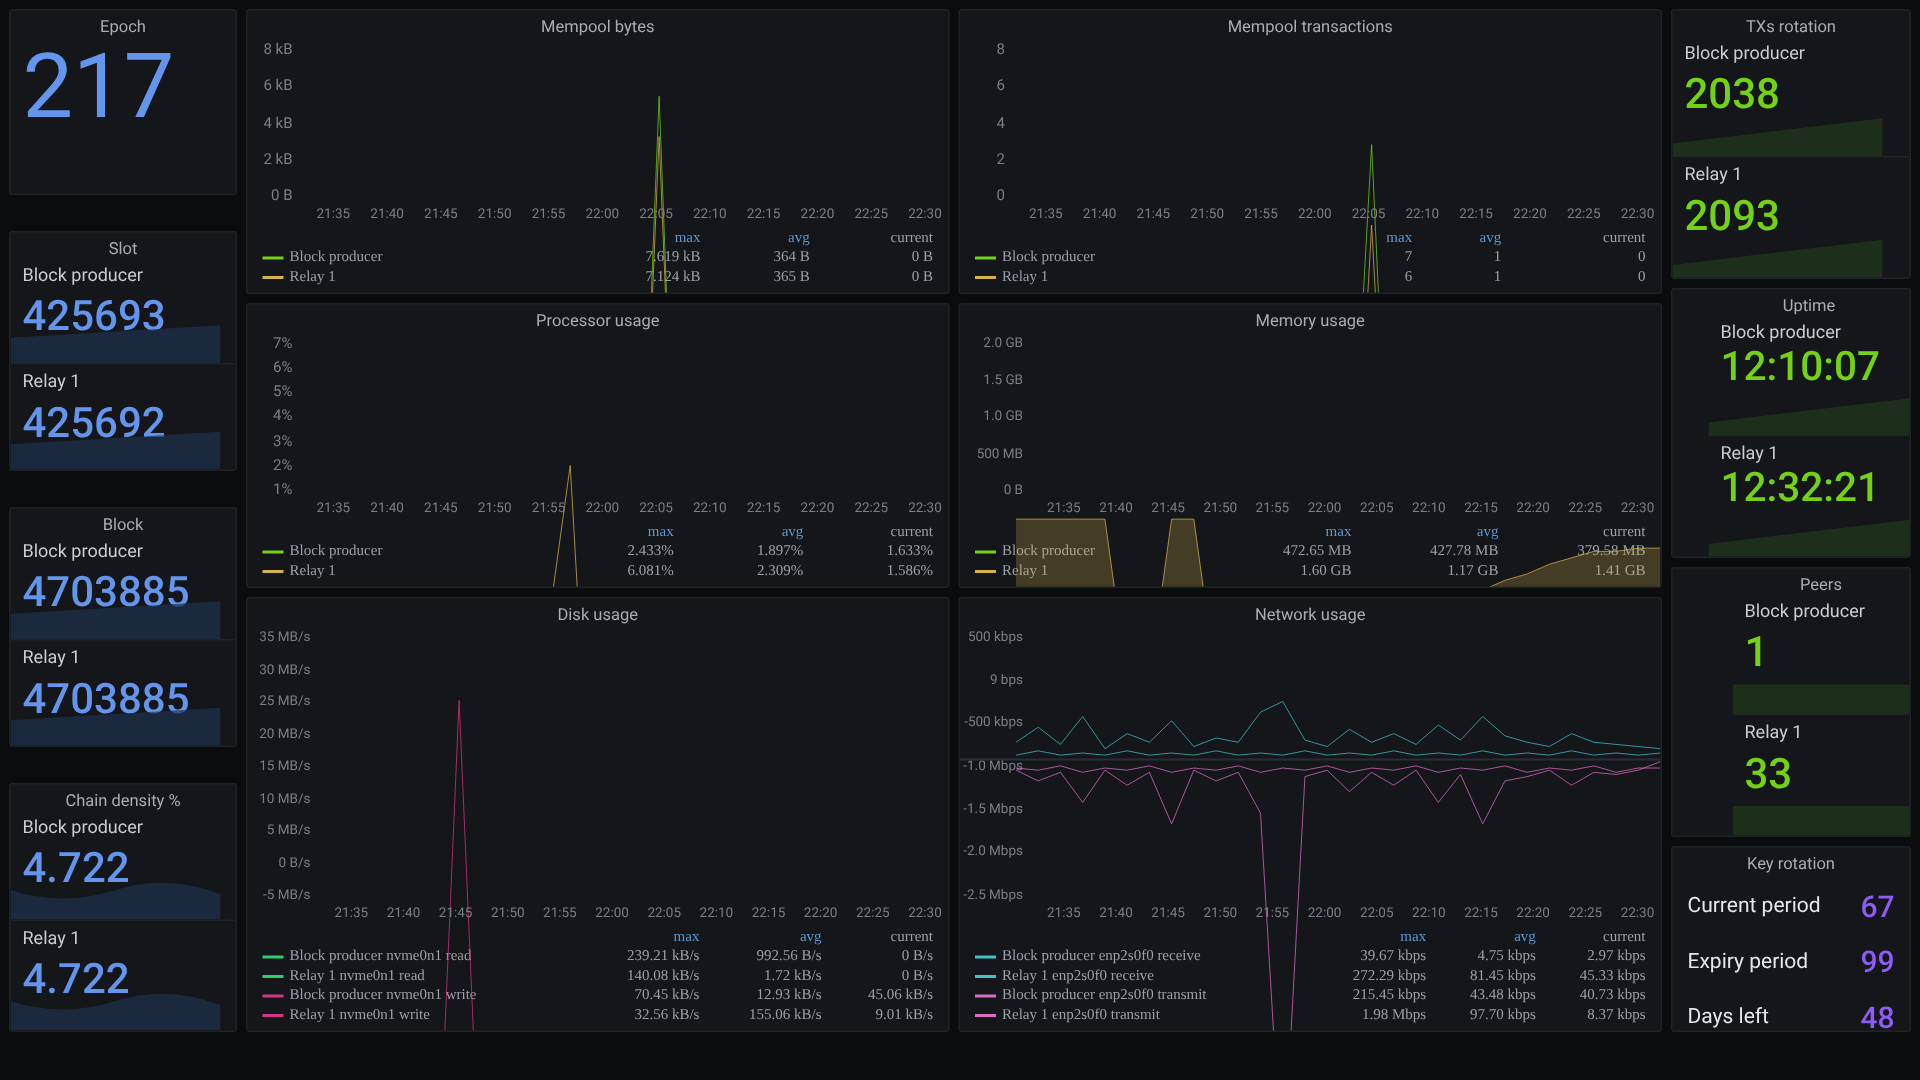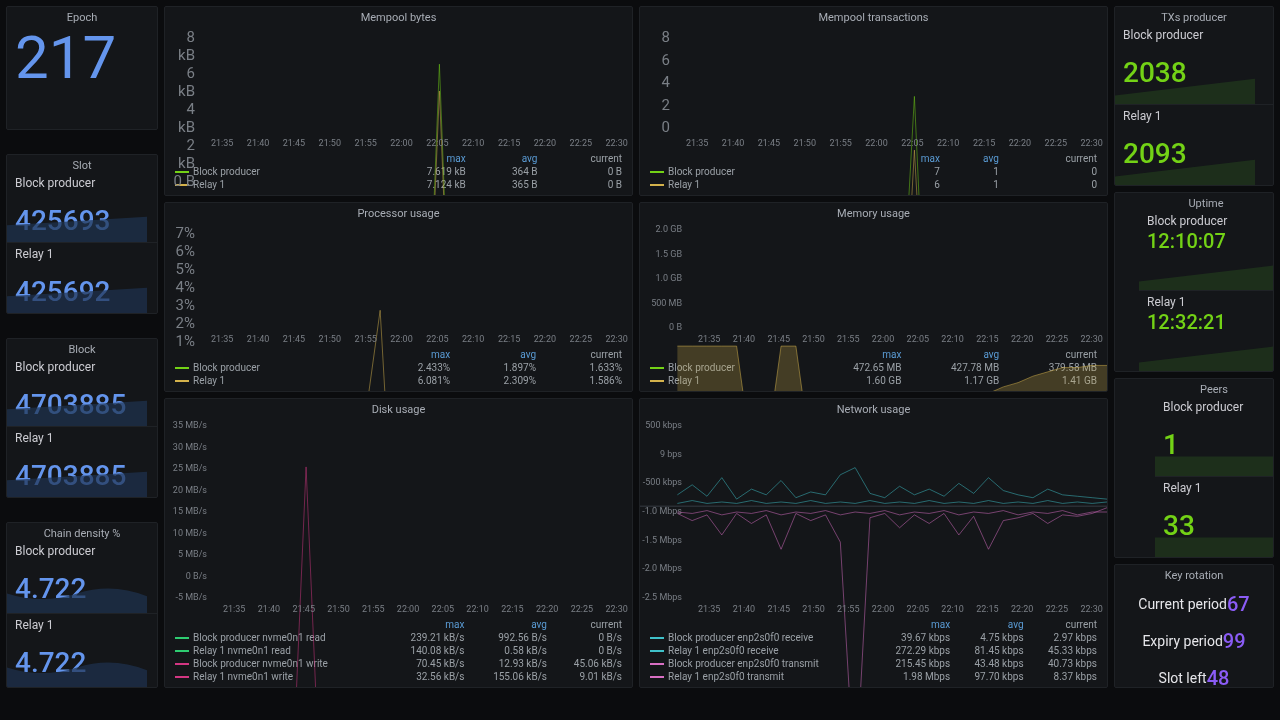--- a/index.html
+++ b/index.html
@@ -26,59 +26,59 @@
     padding-top:4px; flex:0 0 auto;
   }
   
   .left-col, .right-col { display:flex; flex-direction:column; gap:6px; }
   .left-col { grid-row:1 / span 3; grid-column:1;gap:24px; }
   .right-col { grid-row:1 / span 3; grid-column:4; }
   .stat-panel { flex:1; min-height:0; }
   .stat-body { position:relative; flex:1; padding:4px 8px 6px 8px; }
   .stat-label { font-size:12px; color:#ccccd2; }
   .stat-value-big { font-size:60px; font-weight:400; color:#6495ed; line-height:1; }
-  .stat-value-med { font-size:28px; font-weight:500; color:#6495ed; line-height:1.1; margin-top:16px; }
-  .stat-value-sm  { font-size:20px; font-weight:500; color:#6495ed; line-height:1.1; margin-top:2px; }
+  .stat-value-med { font-size:28px; font-weight:500; color:#6495ed; line-height:1.1; margin-top:6px; }
+  .stat-value-sm  { font-size:27px; font-weight:500; color:#6495ed; line-height:1.1; margin-top:2px; }
   .green .stat-value-med, .green .stat-value-sm { color:#73d216; }
   .spark { position:absolute; left:0; right:0; bottom:0; height:28px; opacity:.7; }
   .stack2 { display:flex; flex-direction:column; height:100%; }
   .stack2 > .half { flex:1; position:relative; padding:4px 8px; }
   .half + .half { border-top:1px solid #1f2226; }
 
   
   .chart-area { flex:1; position:relative; }
   svg.plot { position:absolute; inset:0; }
   .legend {
     font-size:10px; color:#9aa0a6; padding:2px 6px 4px 6px; flex:0 0 auto;
   }
-  .legend-table { width:100%; border-collapse:collapse; }
+  .legend-table { width:100%; border-collapse:collapse;font-family:Liberation Serif, serif; }
   .legend-table td { padding:1px 4px; white-space:nowrap; }
   .legend-table td.r { text-align:right; }
   .legend-head td { color:#5a9bd4; }
   .legend-head td.h-cur { color:#9aa0a6;margin-top:24px; }
   .dash { display:inline-block; width:14px; height:2px; margin-right:4px; vertical-align:middle; }
   .c-bp { background:#73d216; }
   .c-r1 { background:#d4b24c; }
   .c-rd { background:#2ecc71; }
   .c-wr { background:#d33682; }
   .c-rx { background:#3fc1c9; }
   .c-tx { background:#d96fc4; }
 
   
-  .kv-row { display:flex; justify-content:center; align-items:center; padding:6px 10px; }
+  .kv-row { display:flex; justify-content:space-between; align-items:center; padding:6px 10px; }
   .kv-row + .kv-row { border-top:1px solid transparent; }
   .kv-label { font-size:14px; color:#e6e6ea; }
   .kv-val { font-size:20px; font-weight:500; color:#8b5cf6; }
 
   
   .ticks { position:absolute; left:12px; right:0; bottom:0; display:flex; justify-content:space-between;
            font-size:9px; color:#7a7f86; padding:0 4px 2px 34px; pointer-events:none; }
   .yticks { position:absolute; top:4px; bottom:14px; left:2px; width:32px;
             display:flex; flex-direction:column; justify-content:space-between;
-            font-size:15px; color:#7a7f86; text-align:right; pointer-events:none; }
+            font-size:10px; color:#7a7f86; text-align:right; pointer-events:none; }
   .yticks span { padding-right:4px; }
 
   .yticks2 { position:absolute; top:4px; bottom:14px; left:2px; width:44px;
             display:flex; flex-direction:column; justify-content:space-between;
             font-size:9px; color:#7a7f86; text-align:right; pointer-events:none; }
   .yticks2 span { padding-right:4px; }
 
   
   .rc-txs   { flex:0 0 180px; }
   .rc-up    { flex:0 0 180px;padding-left:24px; }
@@ -433,21 +433,21 @@
             </tr>
             <tr>
               <td><span class="dash c-rd"></span>Block producer nvme0n1 read</td>
               <td class="r">239.21 kB/s</td>
               <td class="r">992.56 B/s</td>
               <td class="r">0 B/s</td>
             </tr>
             <tr>
               <td><span class="dash c-rd"></span>Relay 1 nvme0n1 read</td>
               <td class="r">140.08 kB/s</td>
-              <td class="r">0.58 kB/s</td>
+              <td class="r">1.72 kB/s</td>
               <td class="r">0 B/s</td>
             </tr>
             <tr>
               <td><span class="dash c-wr"></span>Block producer nvme0n1 write</td>
               <td class="r">70.45 kB/s</td>
               <td class="r">12.93 kB/s</td>
               <td class="r">45.06 kB/s</td>
             </tr>
             <tr>
               <td><span class="dash c-wr"></span>Relay 1 nvme0n1 write</td>
@@ -527,21 +527,21 @@
               <td class="r">97.70 kbps</td>
               <td class="r">8.37 kbps</td>
             </tr>
           </tbody>
         </table>
       </div>
   </div>
 
   <div class="right-col">
     <div class="panel stat-panel green rc-txs">
-      <div class="panel-title">TXs producer</div>
+      <div class="panel-title">TXs rotation</div>
       <div class="stack2">
         <div class="half">
           <div class="stat-label">Block producer</div>
           <div class="stat-value-med">2038</div>
           <svg class="spark" viewBox="0 0 100 20" preserveAspectRatio="none">
               <path d="M0,20 L0,14 L100,2 L100,20 Z" fill="#213a1d"></path>
             </svg>
         </div>
         <div class="half">
           <div class="stat-label">Relay 1</div>
@@ -595,20 +595,20 @@
       <div style="flex:1;display:flex;flex-direction:column;justify-content:space-around;padding:4px 0;">
         <div class="kv-row">
           <span class="kv-label">Current period</span>
           <span class="kv-val">67</span>
         </div>
         <div class="kv-row">
           <span class="kv-label">Expiry period</span>
           <span class="kv-val">99</span>
         </div>
         <div class="kv-row">
-          <span class="kv-label">Slot left</span>
+          <span class="kv-label">Days left</span>
           <span class="kv-val">48</span>
         </div>
       </div>
     </div>
   </div>
 
 </div>
 
 </body></html>

